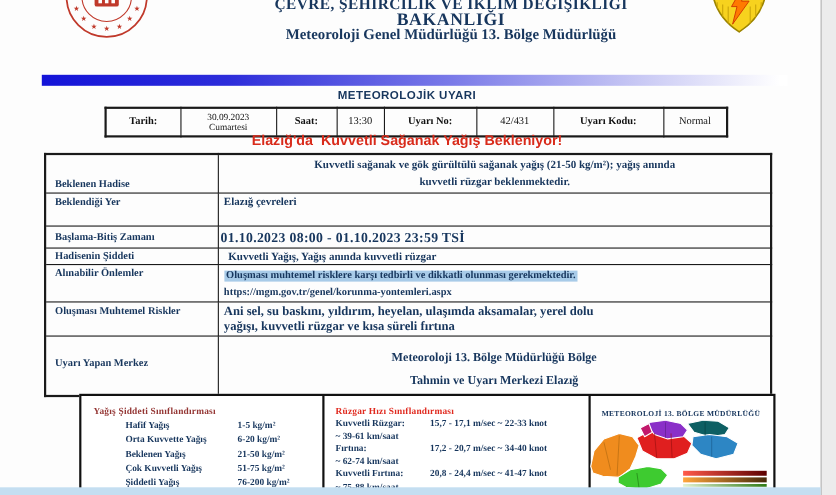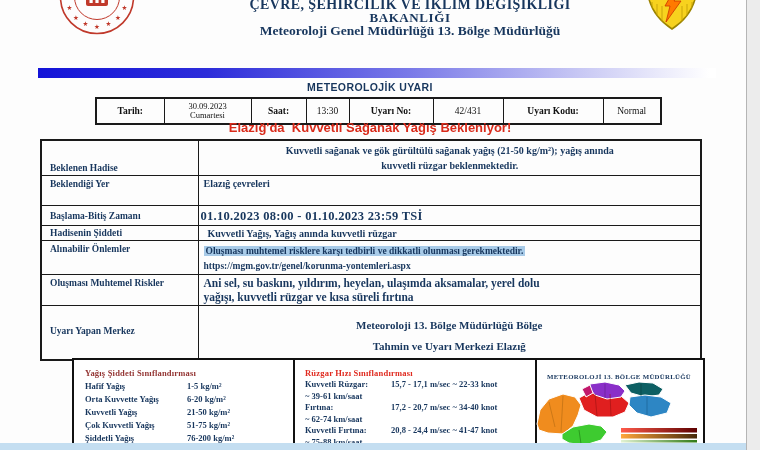--- a/index.html
+++ b/index.html
@@ -3,21 +3,21 @@
 <meta charset="utf-8">
 <style>
   html,body{margin:0;padding:0;overflow:hidden;}
   #page{position:relative;width:760px;height:450px;background:#fdfdfd;
         font-family:"Liberation Serif",serif;overflow:hidden;}
 
   
   #hdr-text{position:absolute;left:100px;width:620px;top:0;text-align:center;}
   .h1{position:absolute;top:-3px;left:0;right:0;font-weight:bold;font-size:14px;
       letter-spacing:.4px;color:#17365d;}
-  .h2{position:absolute;top:10px;left:0;right:0;font-weight:bold;font-size:13px;
+  .h2{position:absolute;top:10px;left:0;right:0;font-weight:bold;font-size:16px;
       letter-spacing:.6px;color:#17365d;text-align:center;}
   .h3{position:absolute;top:23px;left:0;right:0;font-weight:bold;font-size:13.5px;
       color:#17365d;}
   #logo-left{position:absolute;left:58px;top:-42px;}
   #logo-right{position:absolute;left:640px;top:-36px;}
 
   
   #accent-bar{position:absolute;left:38px;top:68px;width:678px;height:10px;
      background:linear-gradient(90deg,#1414d8 0%,#2d2dda 25%,#7a7ae8 55%,#c8c8f4 80%,#ffffff 99%);}
   #sec-title{position:absolute;left:40px;width:660px;top:81px;text-align:center;
@@ -56,21 +56,21 @@
   #cls-box{position:absolute;left:72px;top:358px;width:629px;height:110px;
      border:2px solid #111;background:#fff;}
   .vdiv{position:absolute;top:0;bottom:0;width:0;border-left:2px solid #111;}
   #vdiv1{left:219px;} #vdiv2{left:461px;}
 
   #rain-sec{position:absolute;left:11px;top:7px;width:205px;}
   #rain-sec .ttl{font-weight:bold;font-size:8.5px;color:#943634;letter-spacing:.2px;
      line-height:13px;}
   .crow{display:flex;font-weight:bold;font-size:8.5px;color:#17365d;line-height:12.9px;
      white-space:nowrap;}
-  .crow .cl{min-width:99px;padding-right:3px;}
+  .crow .cl{min-width:99px;padding-right:3px;margin-left:29px;}
 
   #wind-sec{position:absolute;left:231px;top:7px;width:226px;}
   #wind-sec .ttl{font-weight:bold;font-size:8.5px;color:#e02b20;letter-spacing:.2px;
      line-height:12px;}
   .wrow{font-weight:bold;font-size:8.5px;color:#17365d;line-height:11.5px;}
   .wl1{display:flex;white-space:nowrap;}
   .wl1 .cl{min-width:86px;}
 
   #map-sec{position:absolute;left:463px;top:0;width:164px;height:110px;}
   #map-title{position:absolute;left:0;right:0;top:13px;text-align:center;
@@ -240,21 +240,21 @@
       <div class="ttl">Yağış Şiddeti  Sınıflandırması</div>
       <div class="crow">
         <span class="cl">Hafif Yağış</span>
         <span>1-5 kg/m²</span>
       </div>
       <div class="crow">
         <span class="cl">Orta Kuvvette Yağış</span>
         <span>6-20 kg/m²</span>
       </div>
       <div class="crow">
-        <span class="cl">Kuvvetli Yağış</span>
+        <span class="cl">Beklenen Yağış</span>
         <span>21-50 kg/m²</span>
       </div>
       <div class="crow">
         <span class="cl">Çok Kuvvetli Yağış</span>
         <span>51-75 kg/m²</span>
       </div>
       <div class="crow">
         <span class="cl">Şiddetli Yağış</span>
         <span>76-200 kg/m²</span>
       </div>

